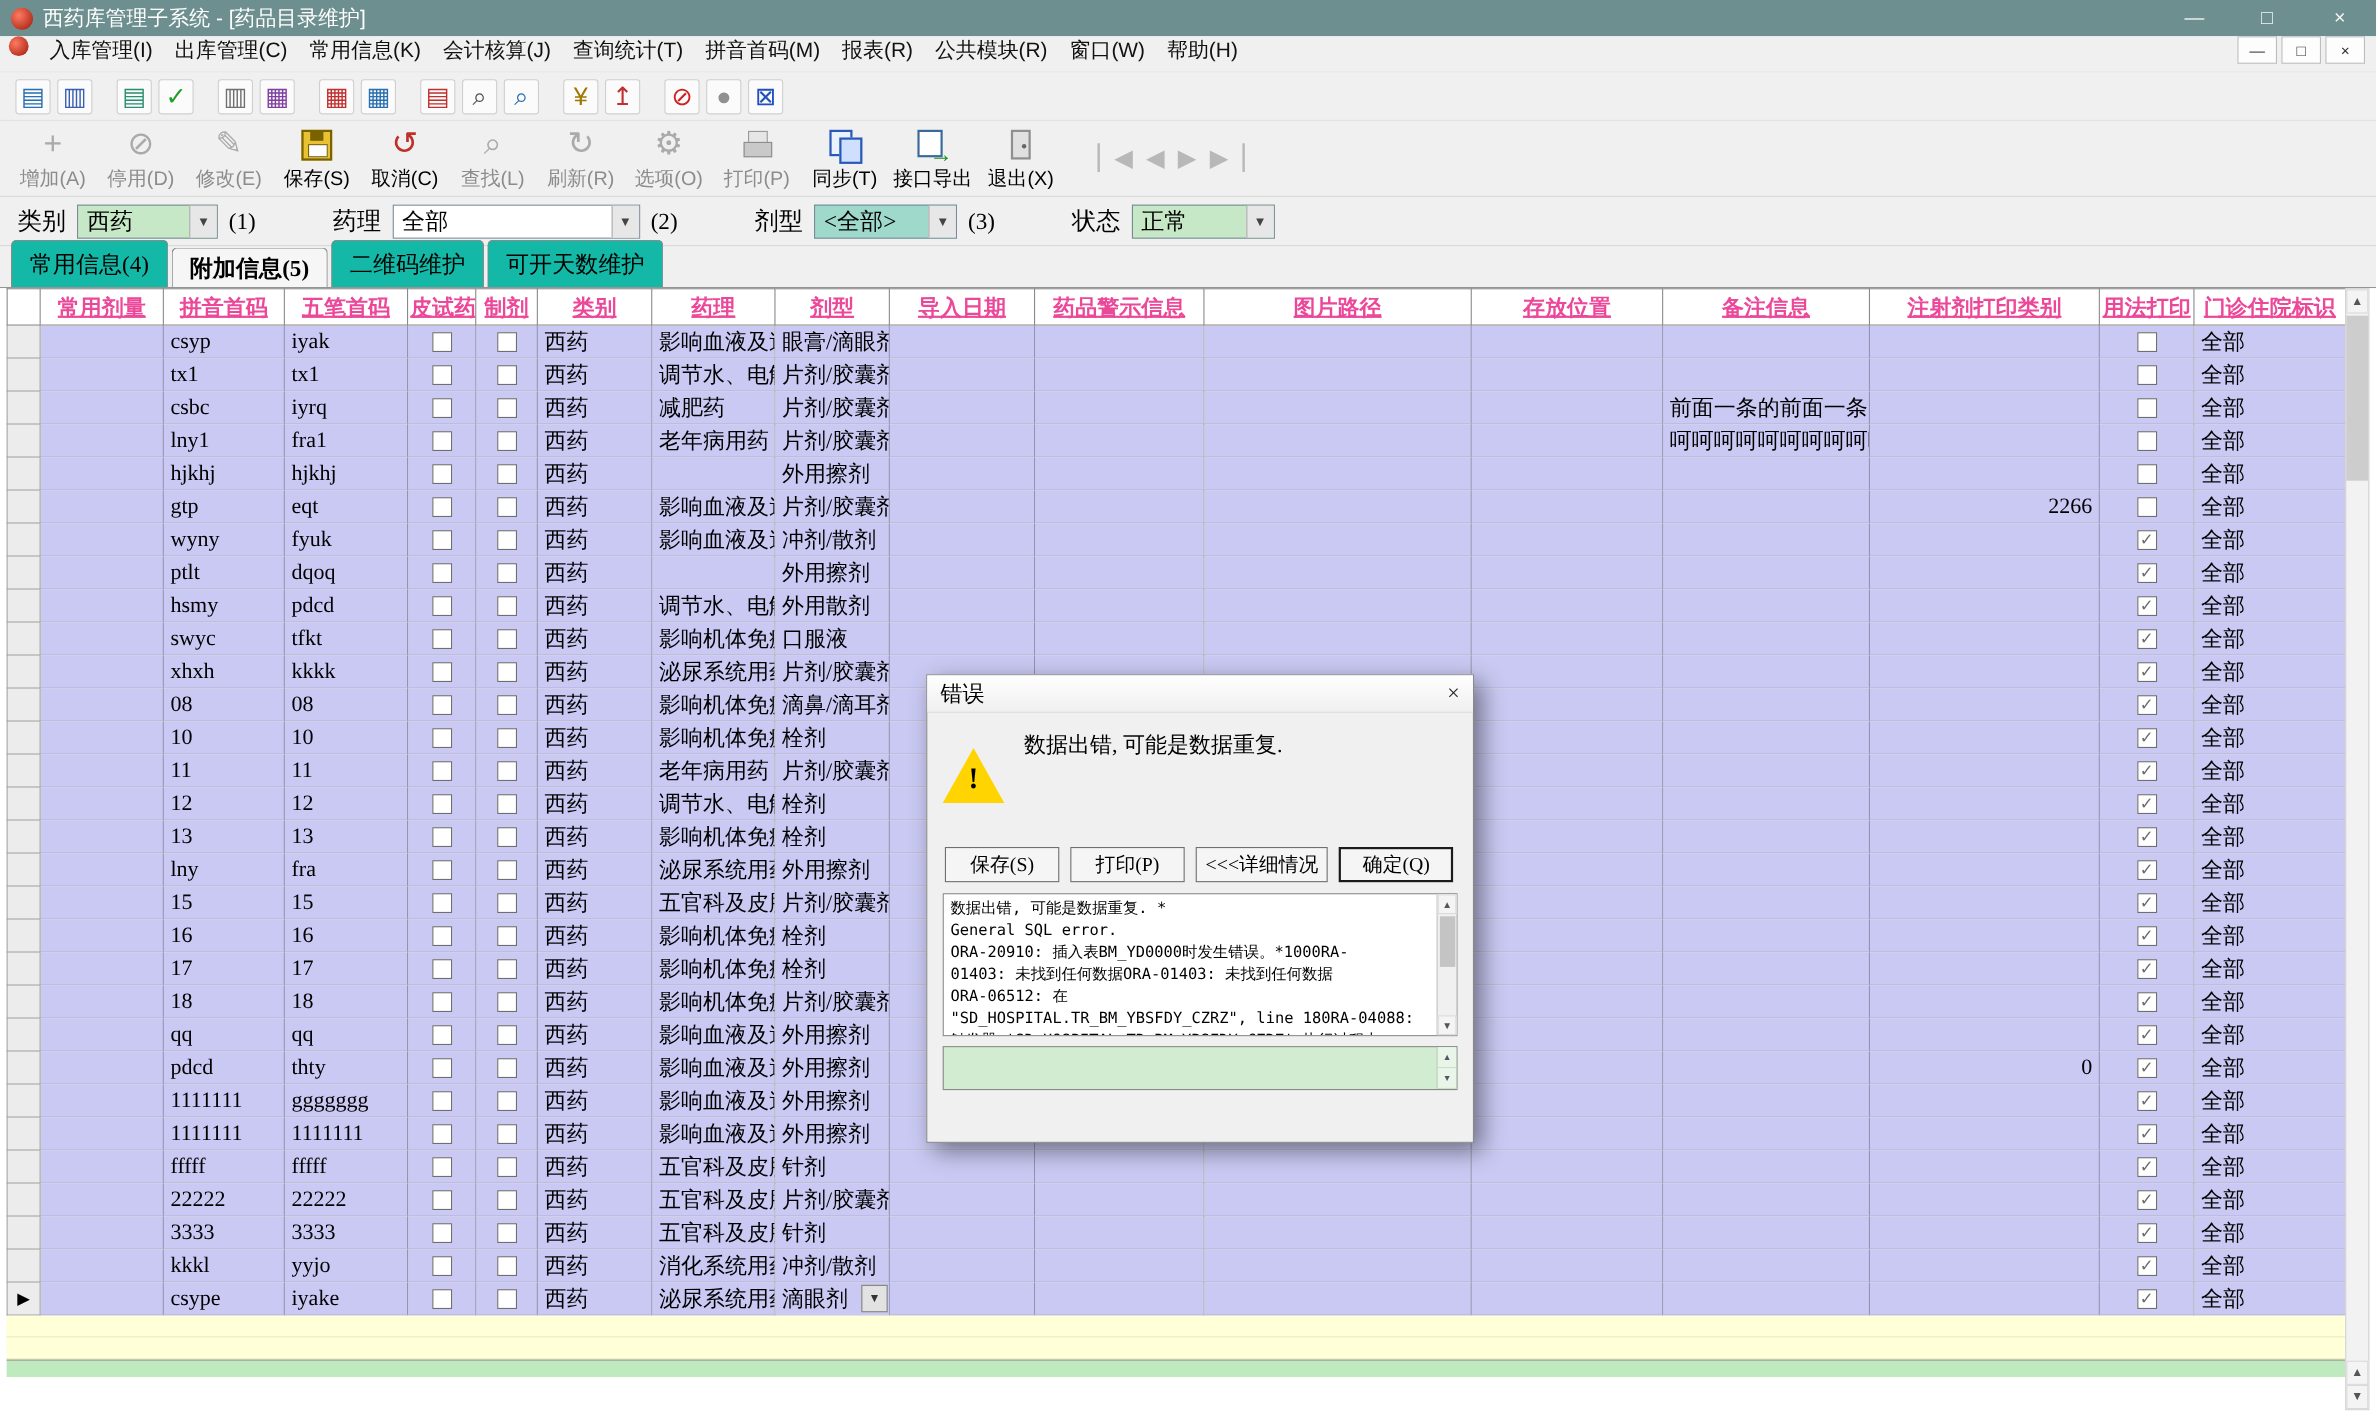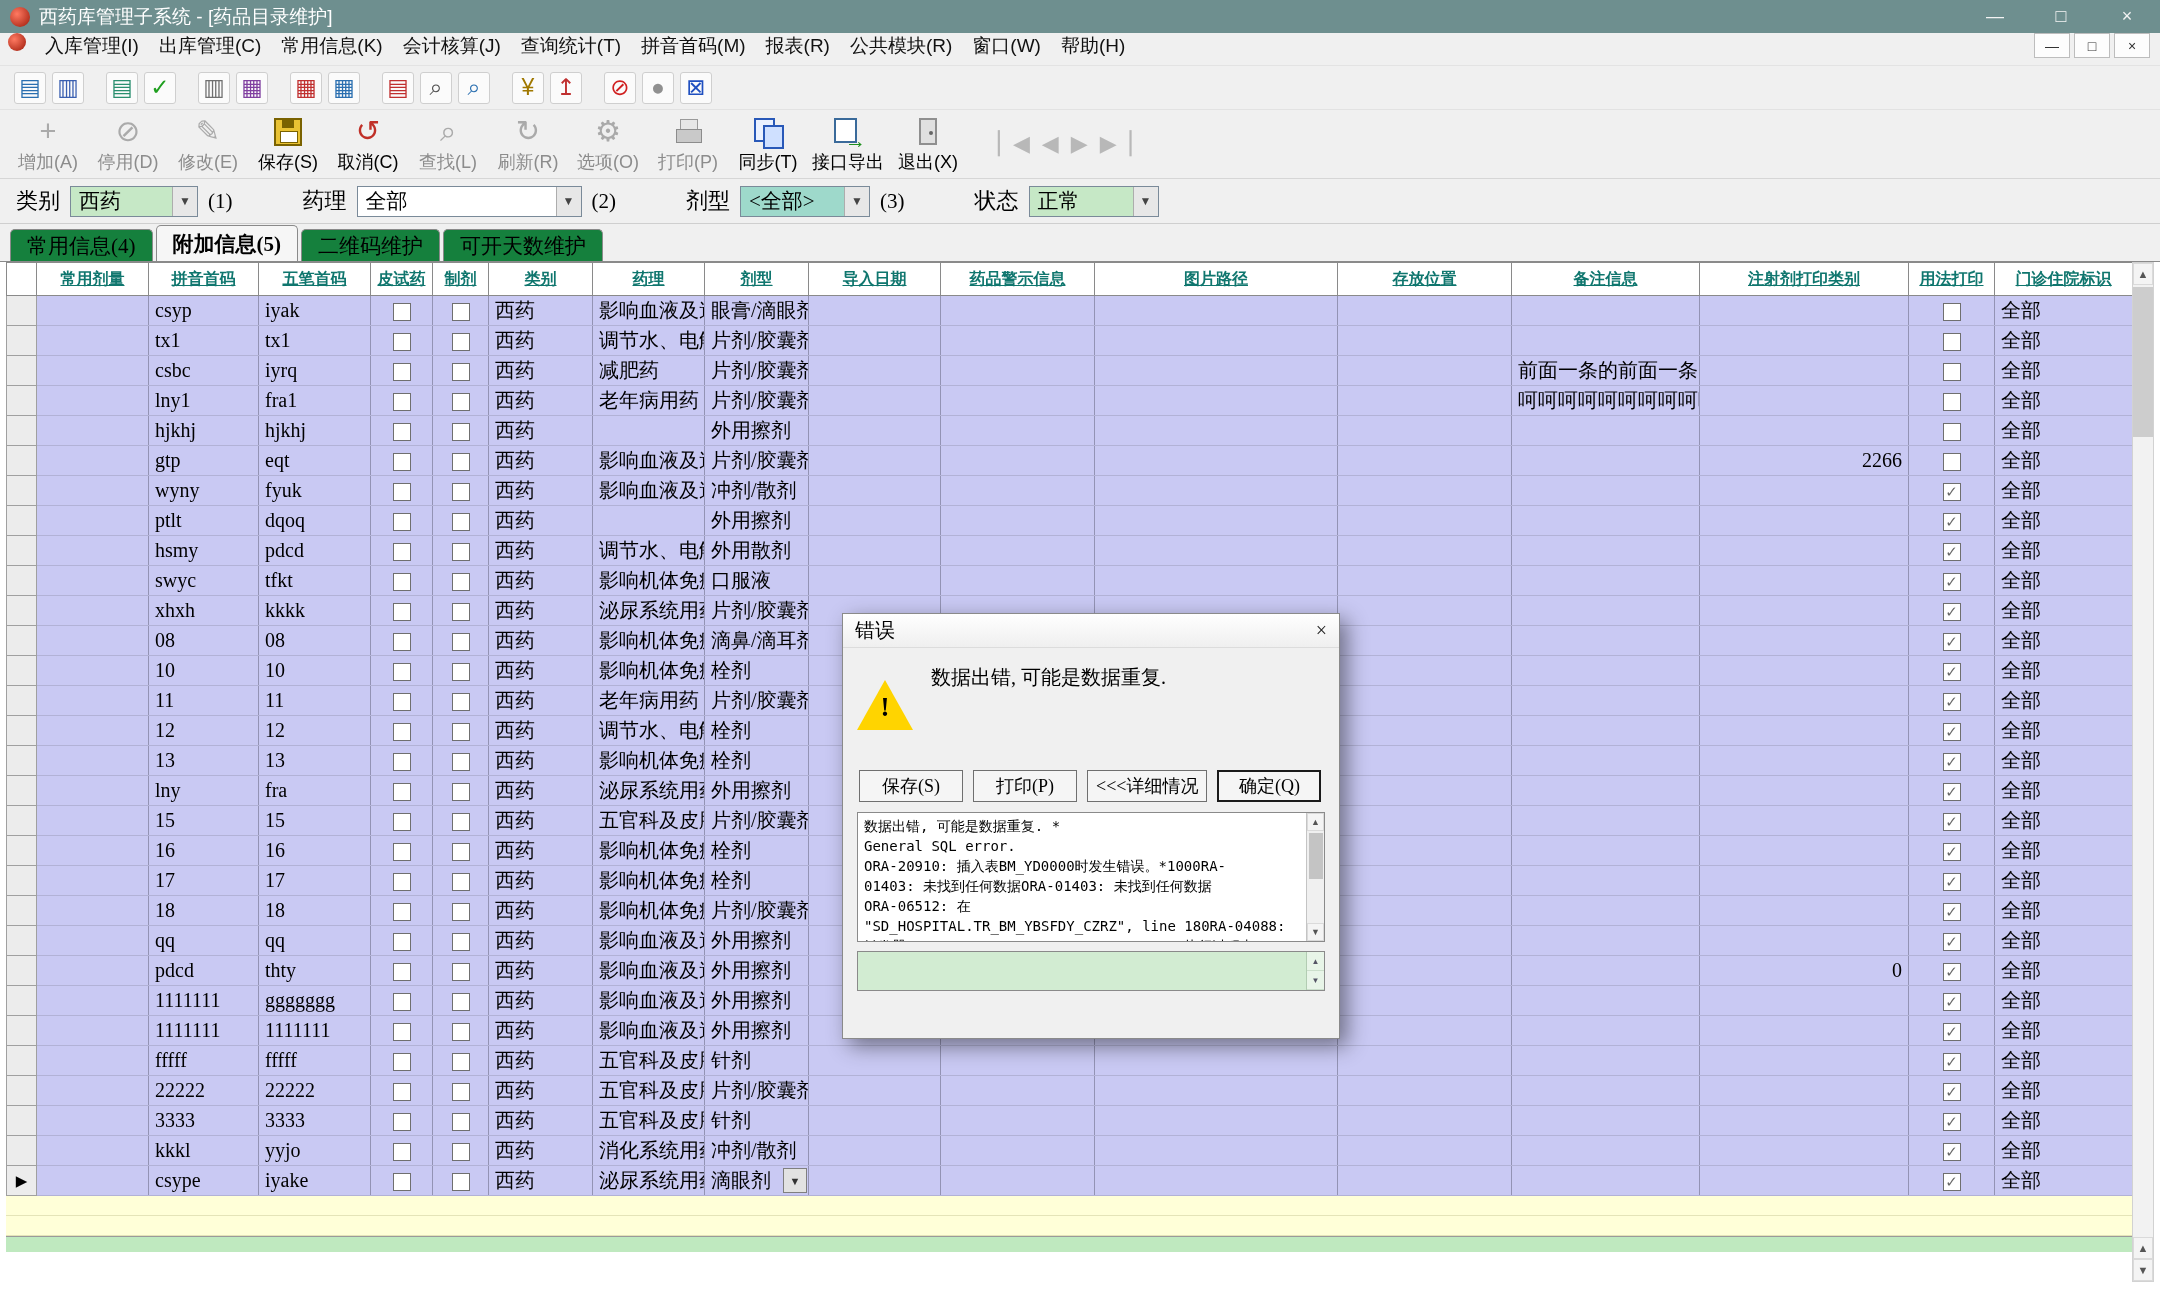--- a/index.html
+++ b/index.html
@@ -55,27 +55,27 @@
   .combo{height:31px;border:1px solid #7a8a99;background:#fff;display:flex;align-items:center;margin:0 10px}
   .cval{padding:0 8px;font-size:21px;white-space:nowrap;overflow:hidden;flex:1}
   .cbtn{width:25px;height:100%;background:#e7e7e7;border-left:1px solid #adadad;display:flex;align-items:center;justify-content:center;font-size:12px;color:#444;flex:none}
   .combo.green{background:#c6e8c6}
   .combo.teal{background:#9ed9cb}
   .fmark{font-size:21px;margin-right:6px}
   .gap-lg{margin-left:64px}
 
   
   .tabbar{height:38px;background:#f0f0f0;display:flex;align-items:flex-end;padding-left:10px;border-bottom:1px solid #8a8a8a;font-family:"Liberation Serif","DejaVu Serif",serif}
-  .tab{height:32px;display:flex;align-items:center;padding:0 16px;border:1px solid #8a8a8a;border-bottom:none;background:#15803d;font-size:21px;margin-right:3px;border-radius:5px 5px 0 0}
+  .tab{height:43px;display:flex;align-items:center;padding:0 16px;border:1px solid #8a8a8a;border-bottom:none;background:#14b8a6;font-size:21px;margin-right:3px;border-radius:5px 5px 0 0}
   .tab.active{background:#f6f6f6;font-weight:bold;height:36px}
 
   
   .grid-area{position:relative;background:#fff}
   table.grid{border-collapse:collapse;table-layout:fixed;margin-left:6px;width:2126px;font-family:"Liberation Serif","DejaVu Serif",serif}
-  .grid th{height:33px;background:#fff;color:#0f766e;font-weight:bold;text-decoration:underline;font-size:16px;border:1px solid #8a8a8a;white-space:nowrap;overflow:hidden;padding:0 2px}
+  .grid th{height:33px;background:#fff;color:#ec4899;font-weight:bold;text-decoration:underline;font-size:20px;border:1px solid #8a8a8a;white-space:nowrap;overflow:hidden;padding:0 2px}
   .grid td{height:30px;border-right:1px solid #9393b4;border-bottom:1px solid #b2b2d6;background:#c9c9f3;font-size:20px;padding:0 6px;white-space:nowrap;overflow:hidden}
   .grid td.gind{background:#ececec;border:1px solid #a0a0a0;padding:0;text-align:center;font-size:15px}
   .grid td.cbcell{text-align:center;padding:0}
   .cb{display:inline-block;width:18px;height:18px;background:#fff;border:1px solid #6f6f6f;line-height:16px;font-size:15px;color:#6a6a6a;vertical-align:middle;text-align:center}
   .grid td.num{text-align:right}
   .grid td.combocell{position:relative;padding-right:28px}
   .cell-drop{position:absolute;right:1px;top:2px;width:24px;height:25px;background:#e2e2e2;border:1px solid #7f7f7f;font-size:11px;display:flex;align-items:center;justify-content:center;color:#333}
 
   .strip-cream{height:20px;background:#ffffd8;border-bottom:1px solid #e4e4b8;margin-left:6px;width:2126px}
   .strip-green{height:16px;background:#bfe9bf;border-top:1px solid #9a9a9a;margin-left:6px;width:2126px}

